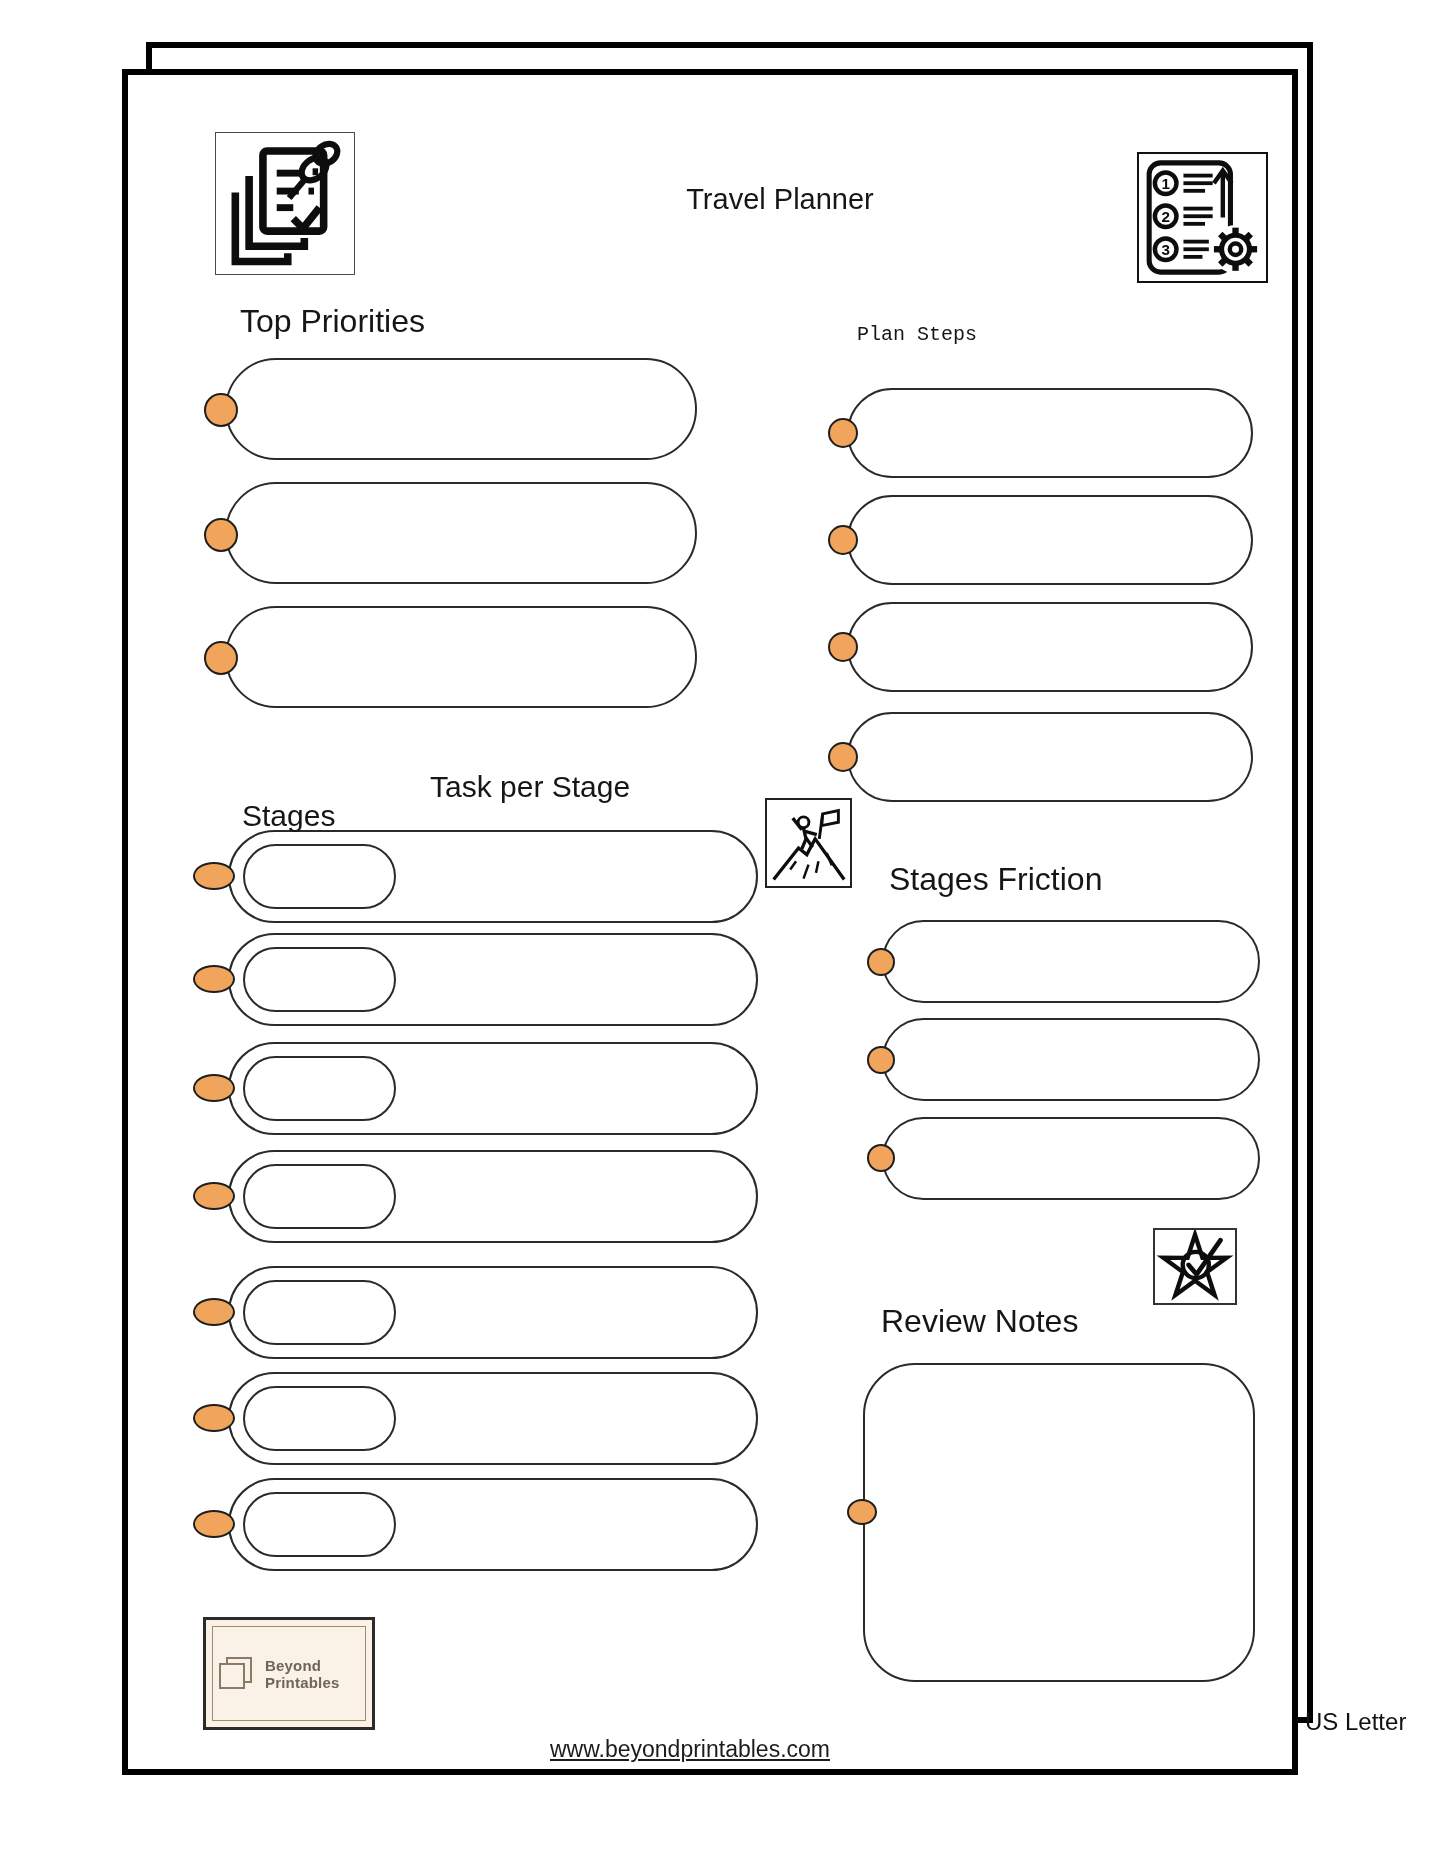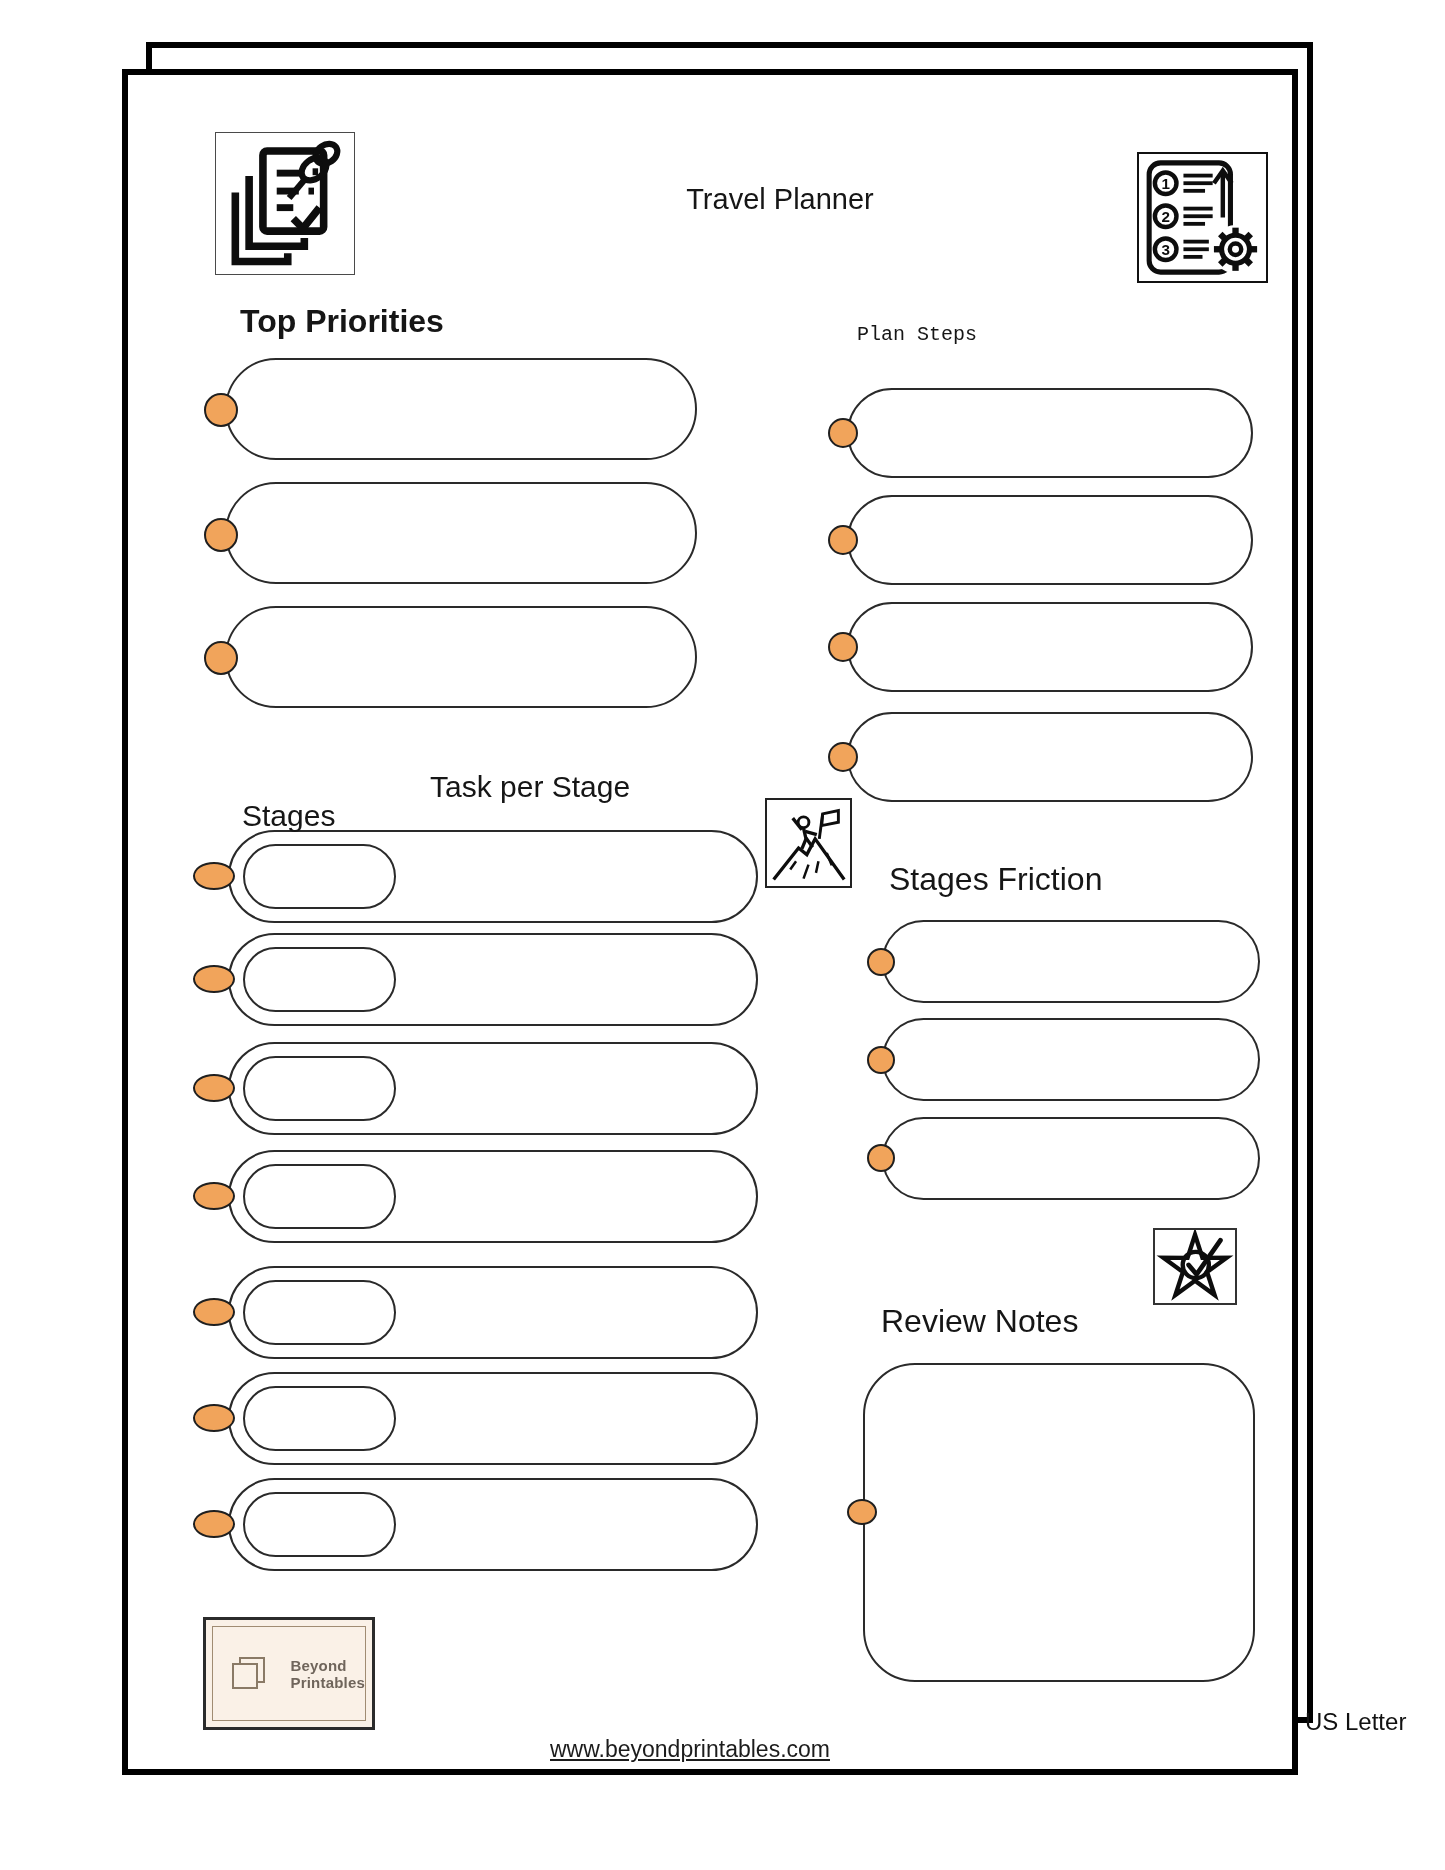--- a/index.html
+++ b/index.html
@@ -13,21 +13,21 @@
   .inner-pill{position:absolute;background:#fff;border:2px solid #2a2a2a;border-radius:34px;box-sizing:border-box;}
   .dot{position:absolute;background:var(--accent-orange,#F1A45B);border:2px solid #1f1f1f;border-radius:50%;box-sizing:border-box;z-index:6;}
   .heading{position:absolute;white-space:nowrap;color:#161616;font-weight:400;z-index:5;}
   .icon-box{position:absolute;box-sizing:border-box;z-index:5;background:#fff;}
   .icon-box svg{display:block;width:100%;height:100%;}
   .title{position:absolute;text-align:center;color:#161616;z-index:5;margin-top:7px;}
   .url{position:absolute;text-align:center;text-decoration:underline;color:#1c1c1c;z-index:5;}
   .paper-label{position:absolute;color:#111;z-index:5;}
   .logo-box{position:absolute;background:var(--logo-cream,#FAF1E7);border:3px solid #2b2b2b;box-sizing:border-box;z-index:5;}
   .logo-inner{position:absolute;left:6px;top:6px;right:6px;bottom:6px;border:1.5px solid #A08C72;
-    display:flex;align-items:center;justify-content:flex-end;gap:20px;}
+    display:flex;align-items:center;justify-content:flex-start;gap:8px;}
   .logo-text{color:var(--logo-brown,#6F655B);font-size:15px;line-height:17px;font-weight:700;letter-spacing:.2px;}
   .ico{stroke:#0d0d0d;fill:none;}
 </style>
 </head>
 <body>
 
 <div id="canvas">
 
   <div class="page-sheet" style="left:146px;top:42px;width:1167px;height:1681px;"></div>
 
@@ -83,21 +83,21 @@
         <path d="M64 63 L68.5 67.5"></path>
           <path d="M83.5 82.5 L88 87"></path>
         <path d="M88 63 L83.5 67.5"></path>
           <path d="M68.5 82.5 L64 87"></path>
       </g>
       <circle class="ico" cx="76" cy="75" r="11" stroke-width="4" fill="#fff"></circle>
       <circle class="ico" cx="76" cy="75" r="4.5" stroke-width="3.5"></circle>
     </svg>
   </div>
 
-  <div class="heading" style="left:240px;top:303px;font-size:32px;font-weight:bold;">Top Priorities</div>
+  <div class="heading" style="left:240px;top:303px;font-size:32px;">Top Priorities</div>
   <div class="pill" style="left:225px;top:358px;width:472px;height:102px;"></div>
   <div class="pill" style="left:225px;top:482px;width:472px;height:102px;"></div>
   <div class="pill" style="left:225px;top:606px;width:472px;height:102px;"></div>
   <div class="dot" style="left:204px;top:393px;width:34px;height:34px;"></div>
   <div class="dot" style="left:204px;top:518px;width:34px;height:34px;"></div>
   <div class="dot" style="left:204px;top:641px;width:34px;height:34px;"></div>
 
   <div class="heading" style="left:857px;top:323px;font-size:20px;font-family:Liberation Mono, monospace;">Plan Steps</div>
   <div class="pill" style="left:847px;top:388px;width:406px;height:90px;"></div>
   <div class="pill" style="left:847px;top:495px;width:406px;height:90px;"></div>

